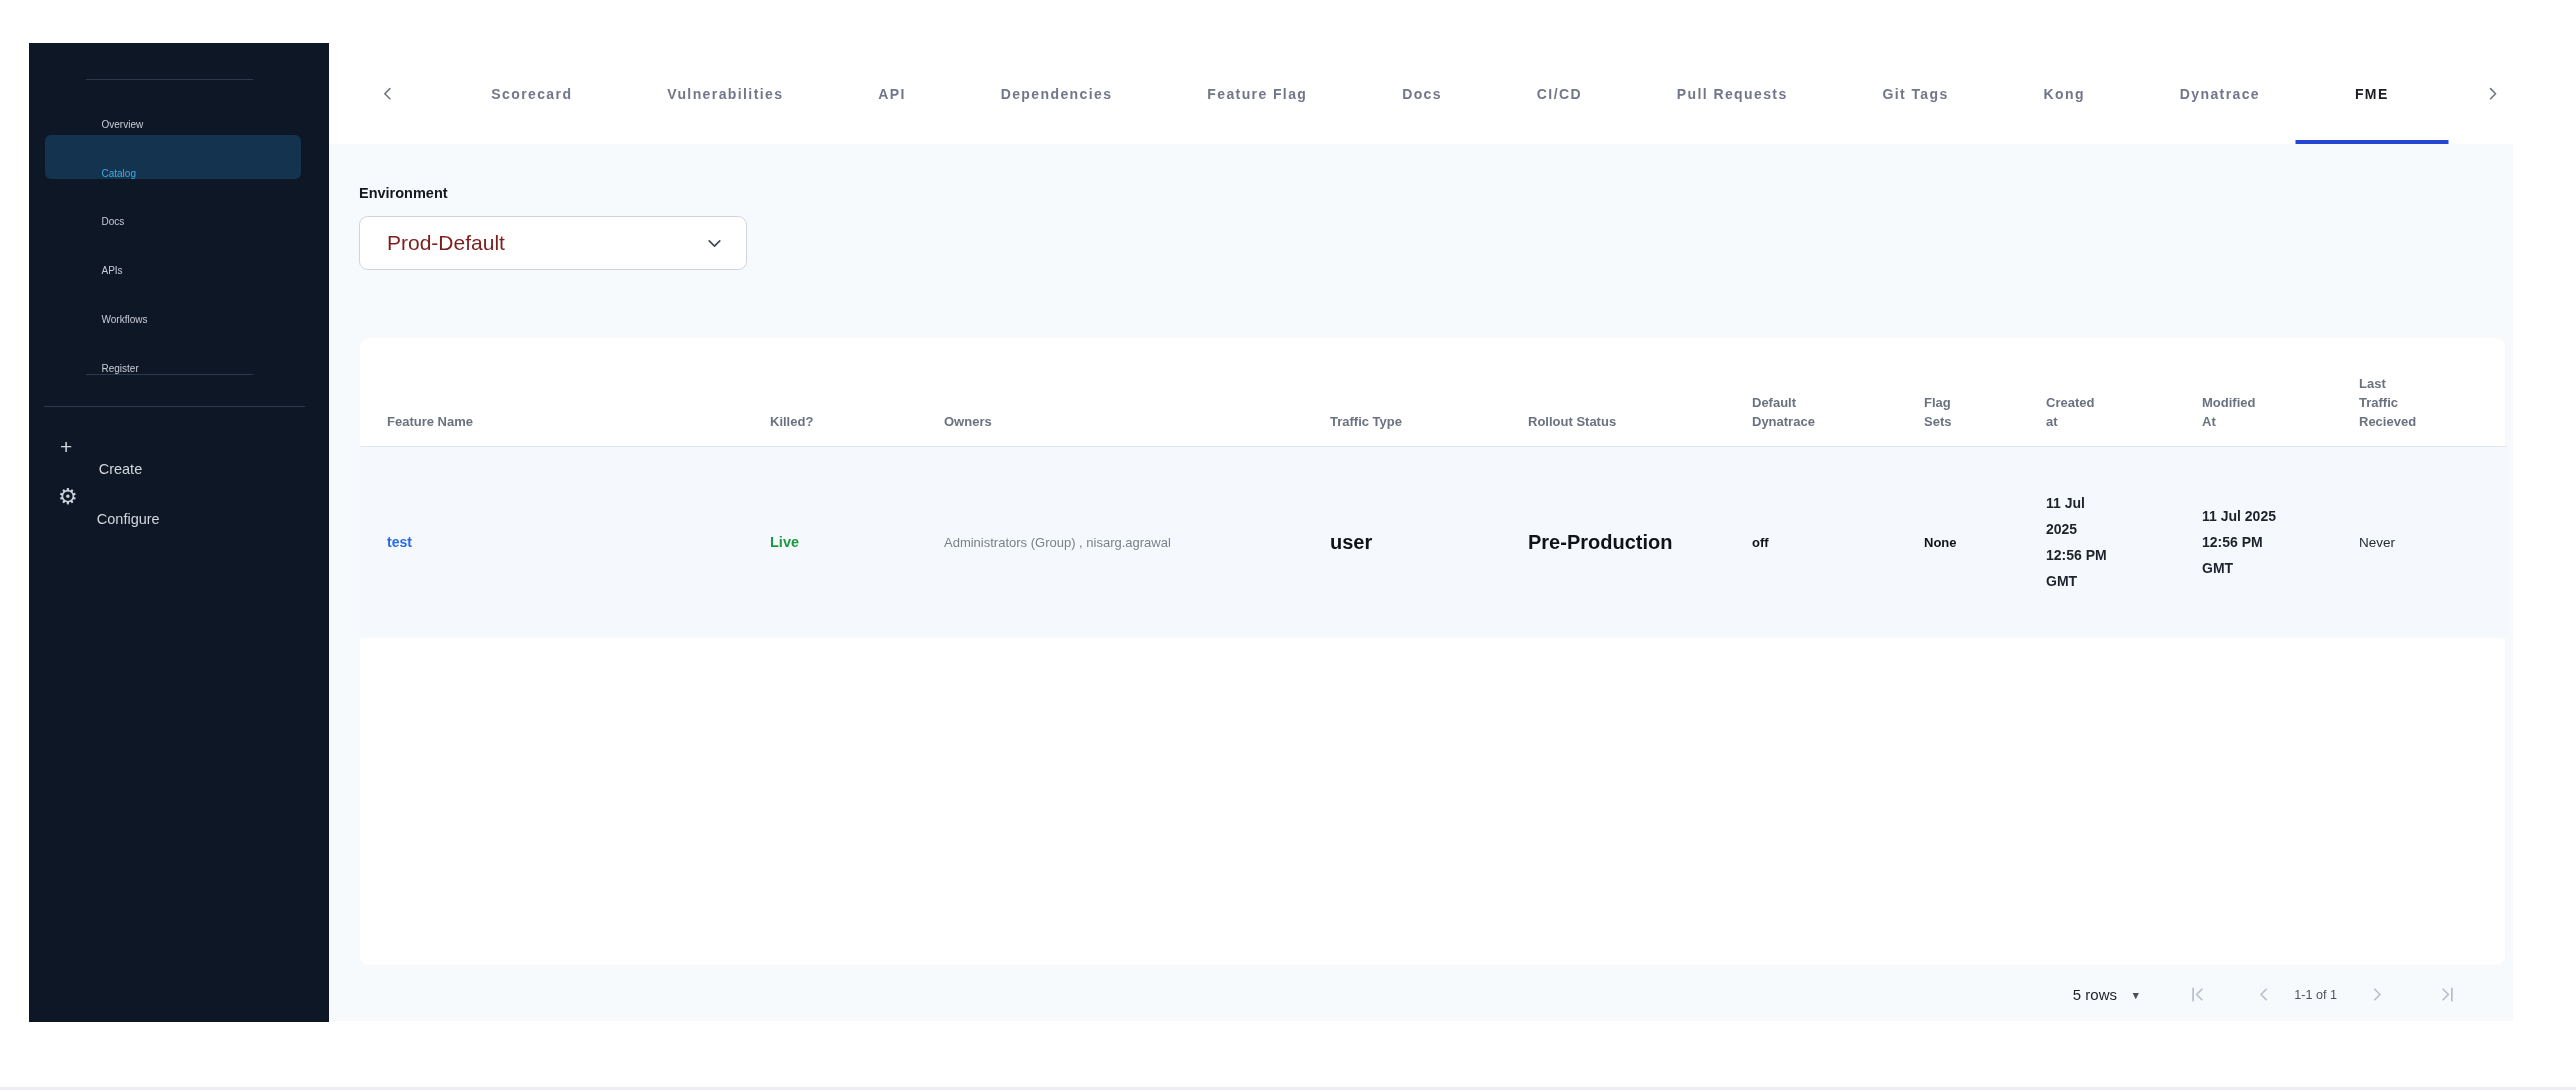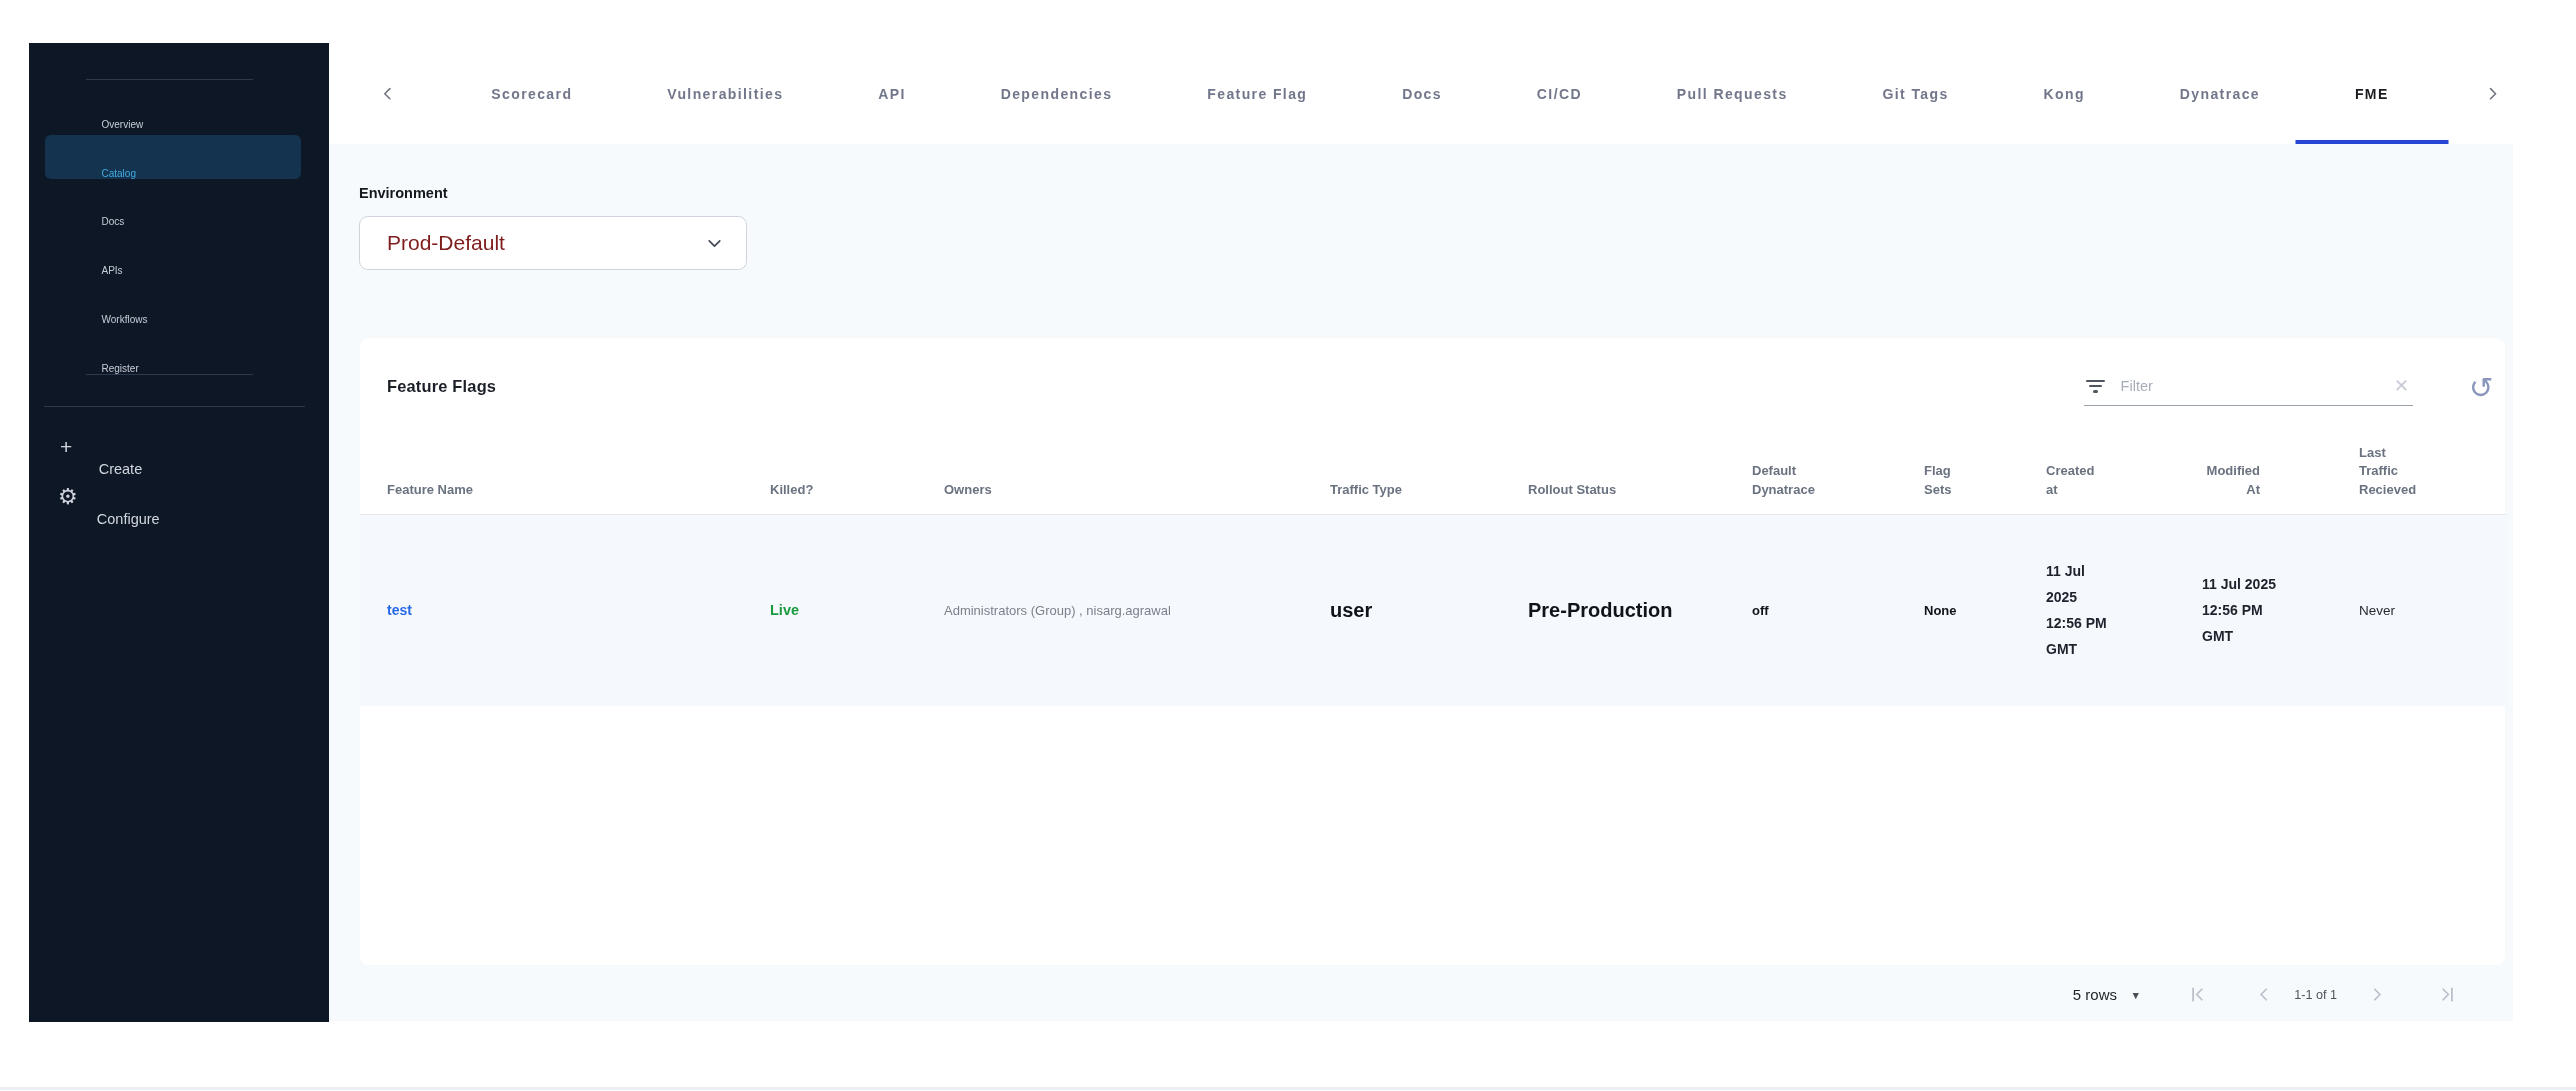--- a/index.html
+++ b/index.html
@@ -62,21 +62,21 @@
   .filter-input { flex:1; border:none; outline:none; background:transparent; font-size:14.5px; color:#2a2f38; font-family:inherit; }
   .filter-input::placeholder { color:#a7adb8; }
   .filter-clear { font-size:18.4px; color:#c7ccd5; cursor:pointer; padding:0 3.9px; line-height:1; }
   .filter-reset { margin-left:56px; margin-top:-5.8px; font-size:29px; color:#8b96bd; cursor:pointer; line-height:1; }
 
   
   table.ff { width:2147px; border-collapse:collapse; table-layout:fixed; margin-top:0; }
   table.ff th { text-align:left; vertical-align:bottom; padding:0 0 13.5px 0; height:108px;
                 font-size:13px; font-weight:600; color:#6a7280; line-height:1.45; }
   table.ff th .hwrap { display:inline-block; }
-  .wDT { width:70px; } .wFS { width:35px; } .wCA { width:54px; } .wMA { width:58px;text-align:right; } .wLT { width:60px; }
+  .wDT { width:70px; } .wFS { width:35px; } .wCA { width:54px; } .wMA { width:58px; } .wLT { width:60px; }
   table.ff td { vertical-align:middle; height:192px; padding:0; }
   table.ff tbody tr { background:#f5f9fd; border-top:1px solid #e4e7ec; }
   .pad1 { padding-left:27px !important; }
   .cell-link { font-size:14px; font-weight:600; color:#2569e6; cursor:pointer; }
   .cell-live { font-size:14.5px; font-weight:700; color:#199a3e; }
   .cell-owners { font-size:13px; color:#7b808b; }
   .cell-bold { font-size:20px; font-weight:700; color:#101318; }
   .cell-bold-sm { font-size:13px; font-weight:700; color:#101318; }
   .cell-date { display:inline-block; font-size:14px; font-weight:600; color:#1d222c; line-height:26px; }
   .cell-date.created { width:64px; }
@@ -166,35 +166,20 @@
 
       <div class="env-label">Environment</div>
       <div class="env-select">
         <span class="env-value">Prod-Default</span>
         <svg width="21" height="21" viewBox="0 0 24 24" fill="none" stroke="#444b55" stroke-width="2" stroke-linecap="round" stroke-linejoin="round">
             <path d="M6 9l6 6 6-6"></path>
           </svg>
       </div>
 
       <section class="card">
-        <div class="card-header">
-          <h2 class="card-title">Feature Flags</h2>
-          <div class="filter-group">
-            <div class="filter-field">
-              <span class="filter-bars">
-                  <i></i>
-                  <i></i>
-                  <i></i>
-                </span>
-              <input class="filter-input" type="text" placeholder="Filter" style="">
-              <span class="filter-clear">✕</span>
-            </div>
-            <span class="filter-reset">↺</span>
-          </div>
-        </div>
 
         <table class="ff">
           <colgroup>
             <col style="width:410px">
               <col style="width:174px">
               <col style="width:386px">
               <col style="width:198px">
             <col style="width:224px">
               <col style="width:172px">
               <col style="width:122px">

